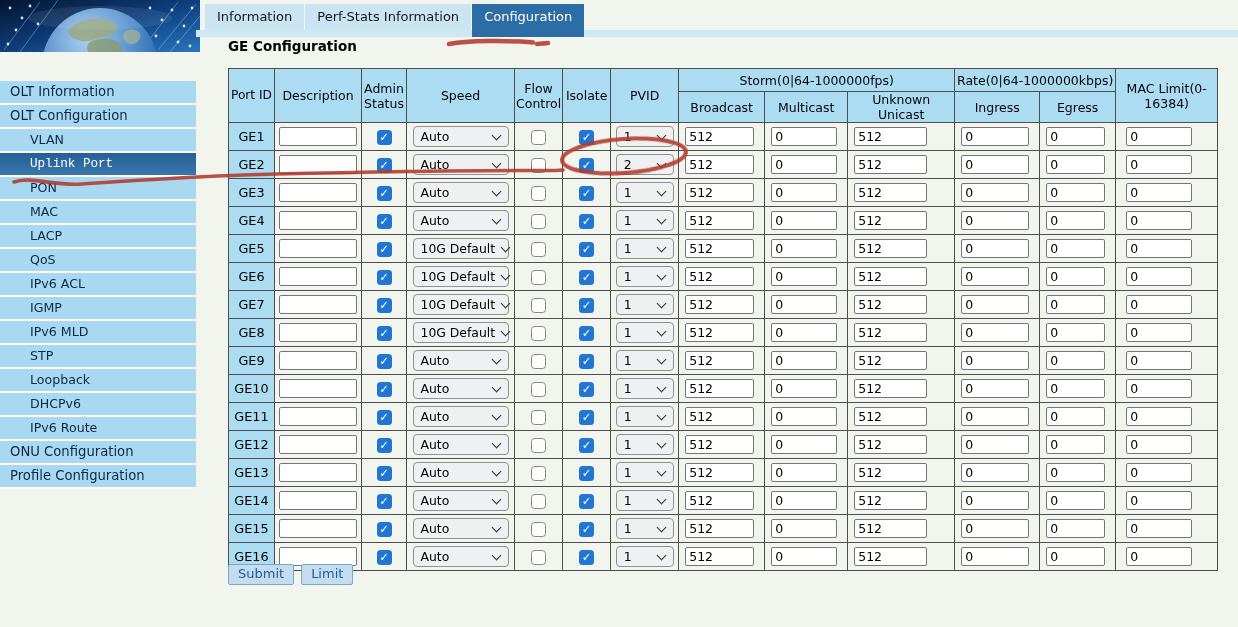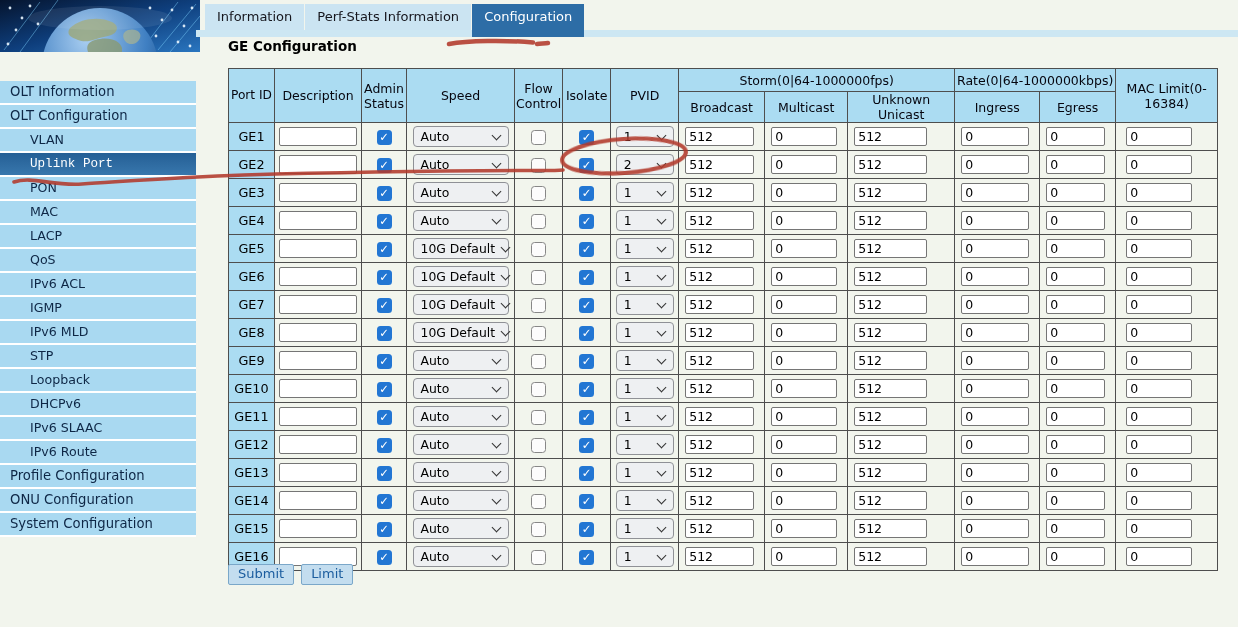--- a/index.html
+++ b/index.html
@@ -128,25 +128,23 @@
     <div class="side-item sub">PON</div>
     <div class="side-item sub">MAC</div>
     <div class="side-item sub">LACP</div>
     <div class="side-item sub">QoS</div>
     <div class="side-item sub">IPv6 ACL</div>
     <div class="side-item sub">IGMP</div>
     <div class="side-item sub">IPv6 MLD</div>
     <div class="side-item sub">STP</div>
     <div class="side-item sub">Loopback</div>
     <div class="side-item sub">DHCPv6</div>
-    <div class="side-item sub">IPv6 SLAAC</div>
     <div class="side-item sub">IPv6 Route</div>
+    <div class="side-item">ONU Configuration</div>
     <div class="side-item">Profile Configuration</div>
-    <div class="side-item">ONU Configuration</div>
-    <div class="side-item">System Configuration</div>
   </div>
 
 <table class="cfg">
   <colgroup>
     <col style="width:46px">
       <col style="width:87px">
       <col style="width:45px">
       <col style="width:108px">
     <col style="width:47px">
       <col style="width:48px">

